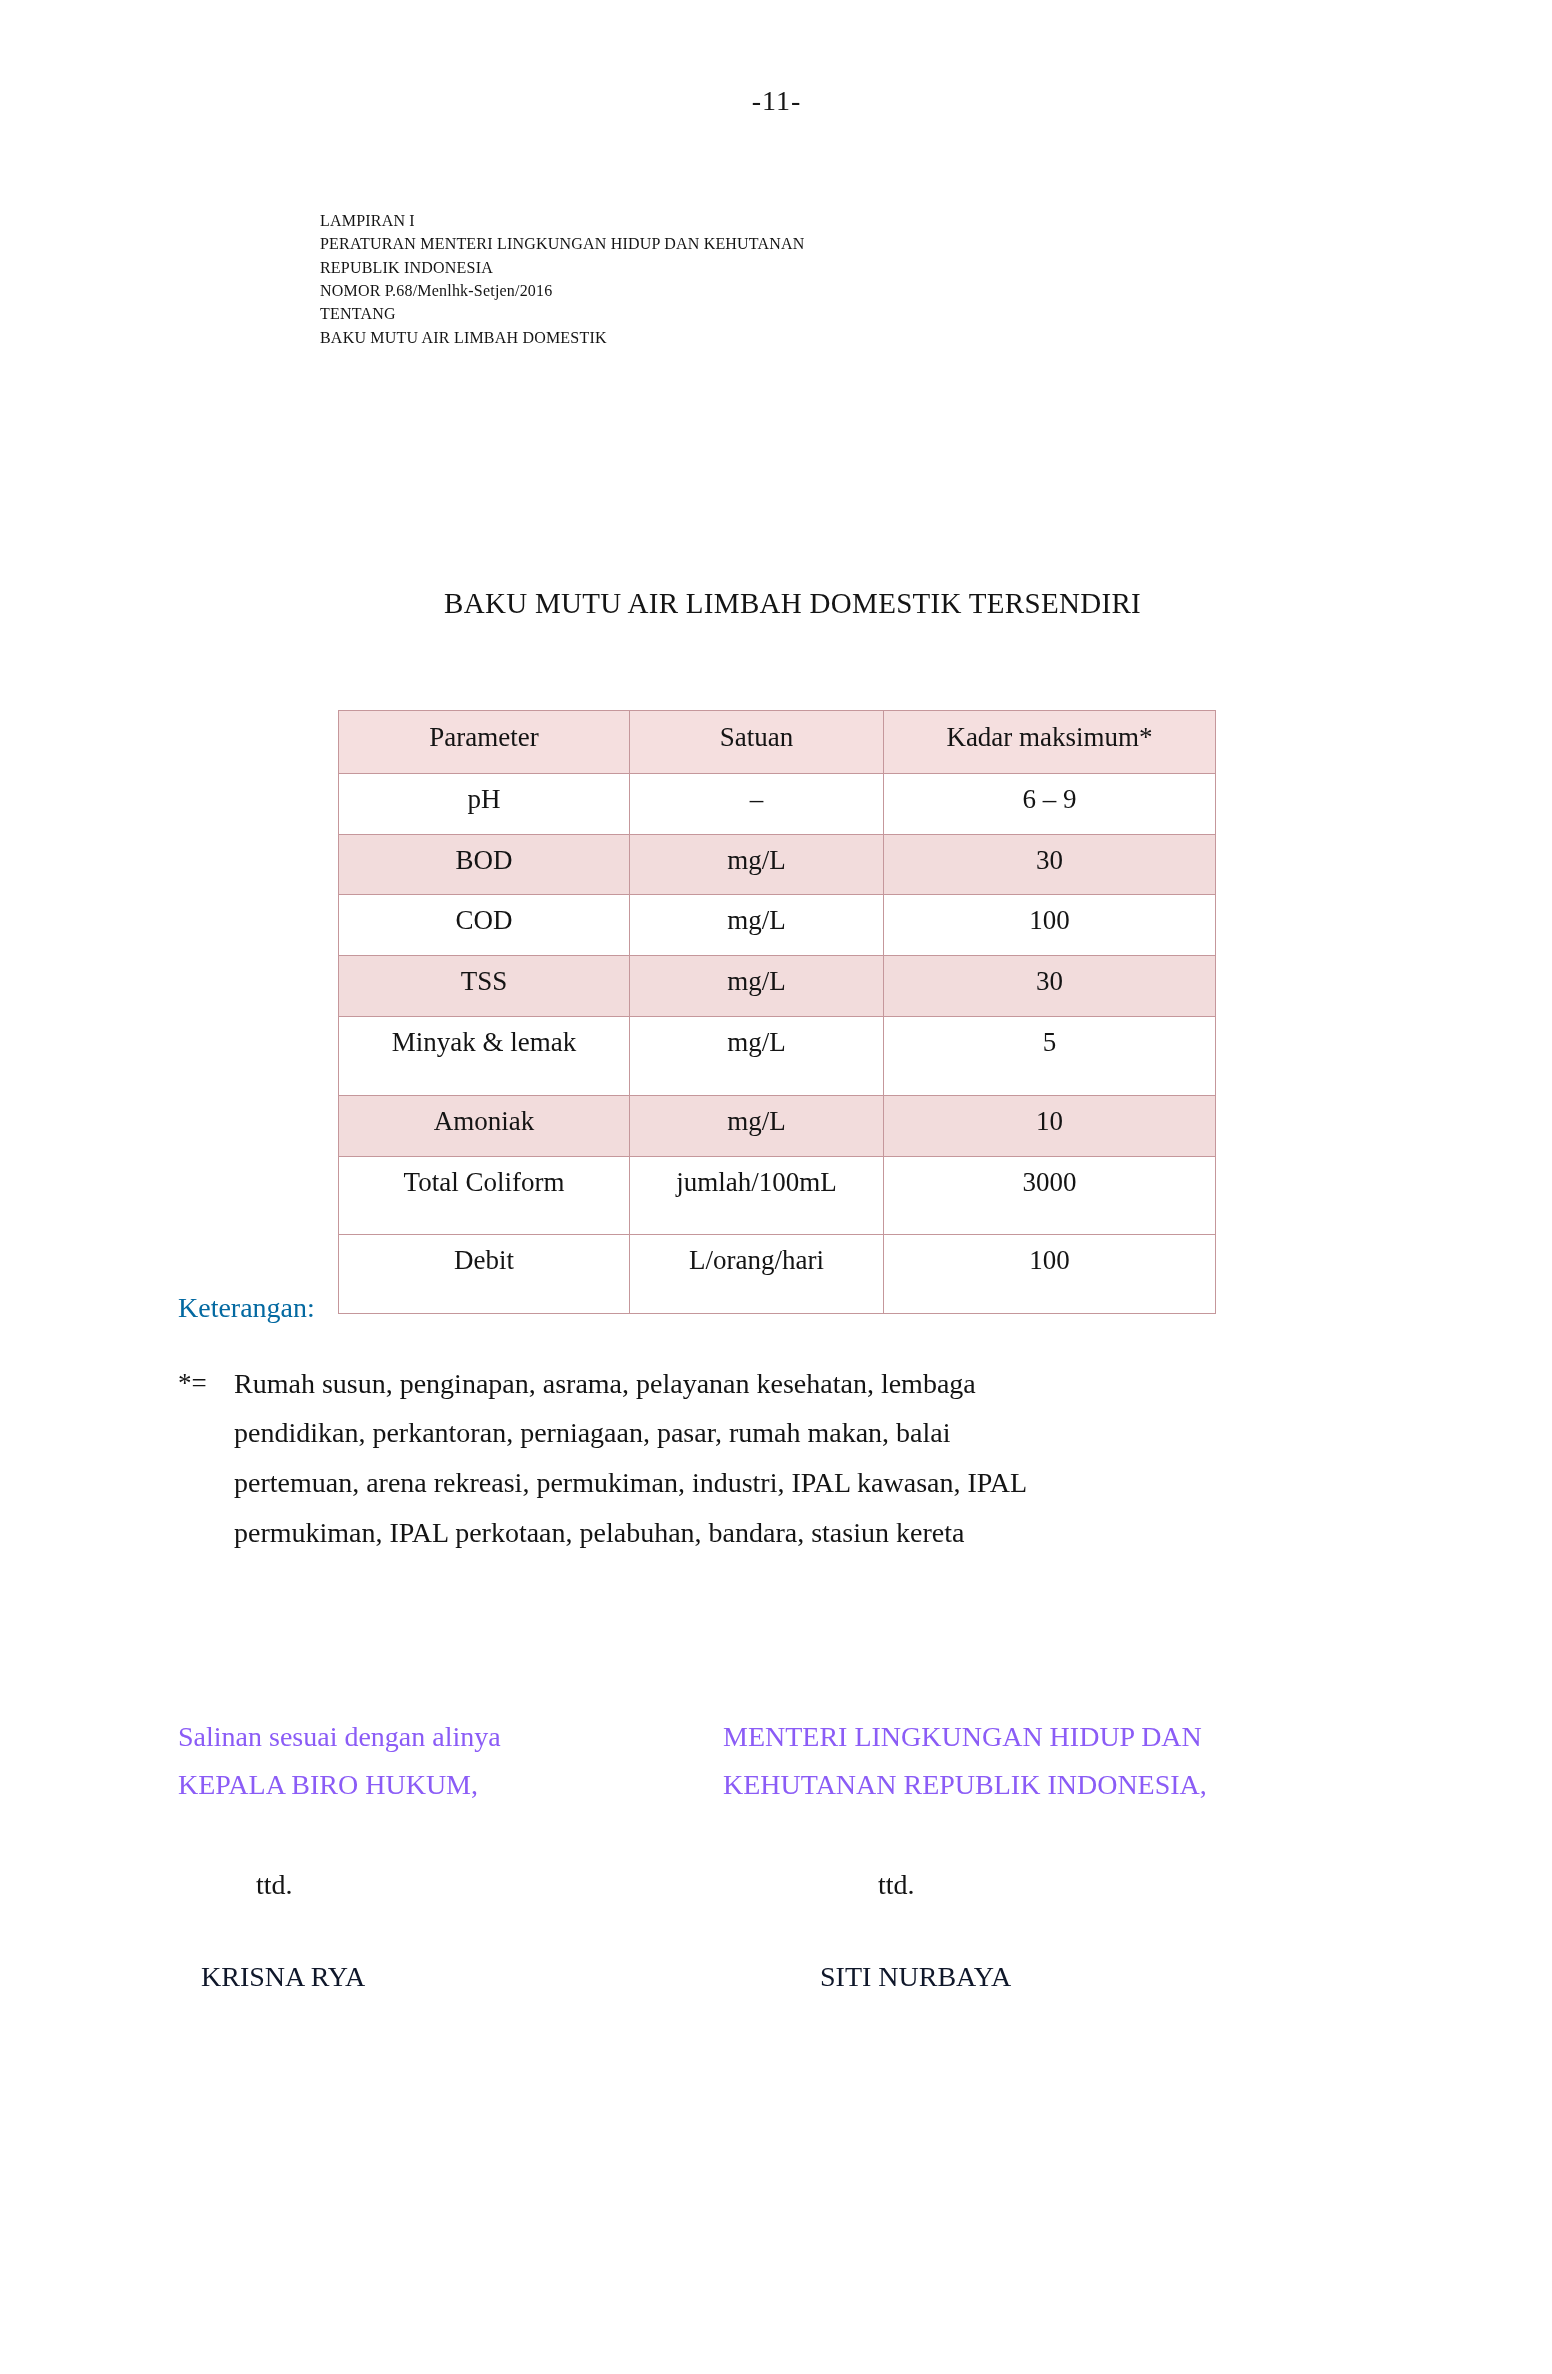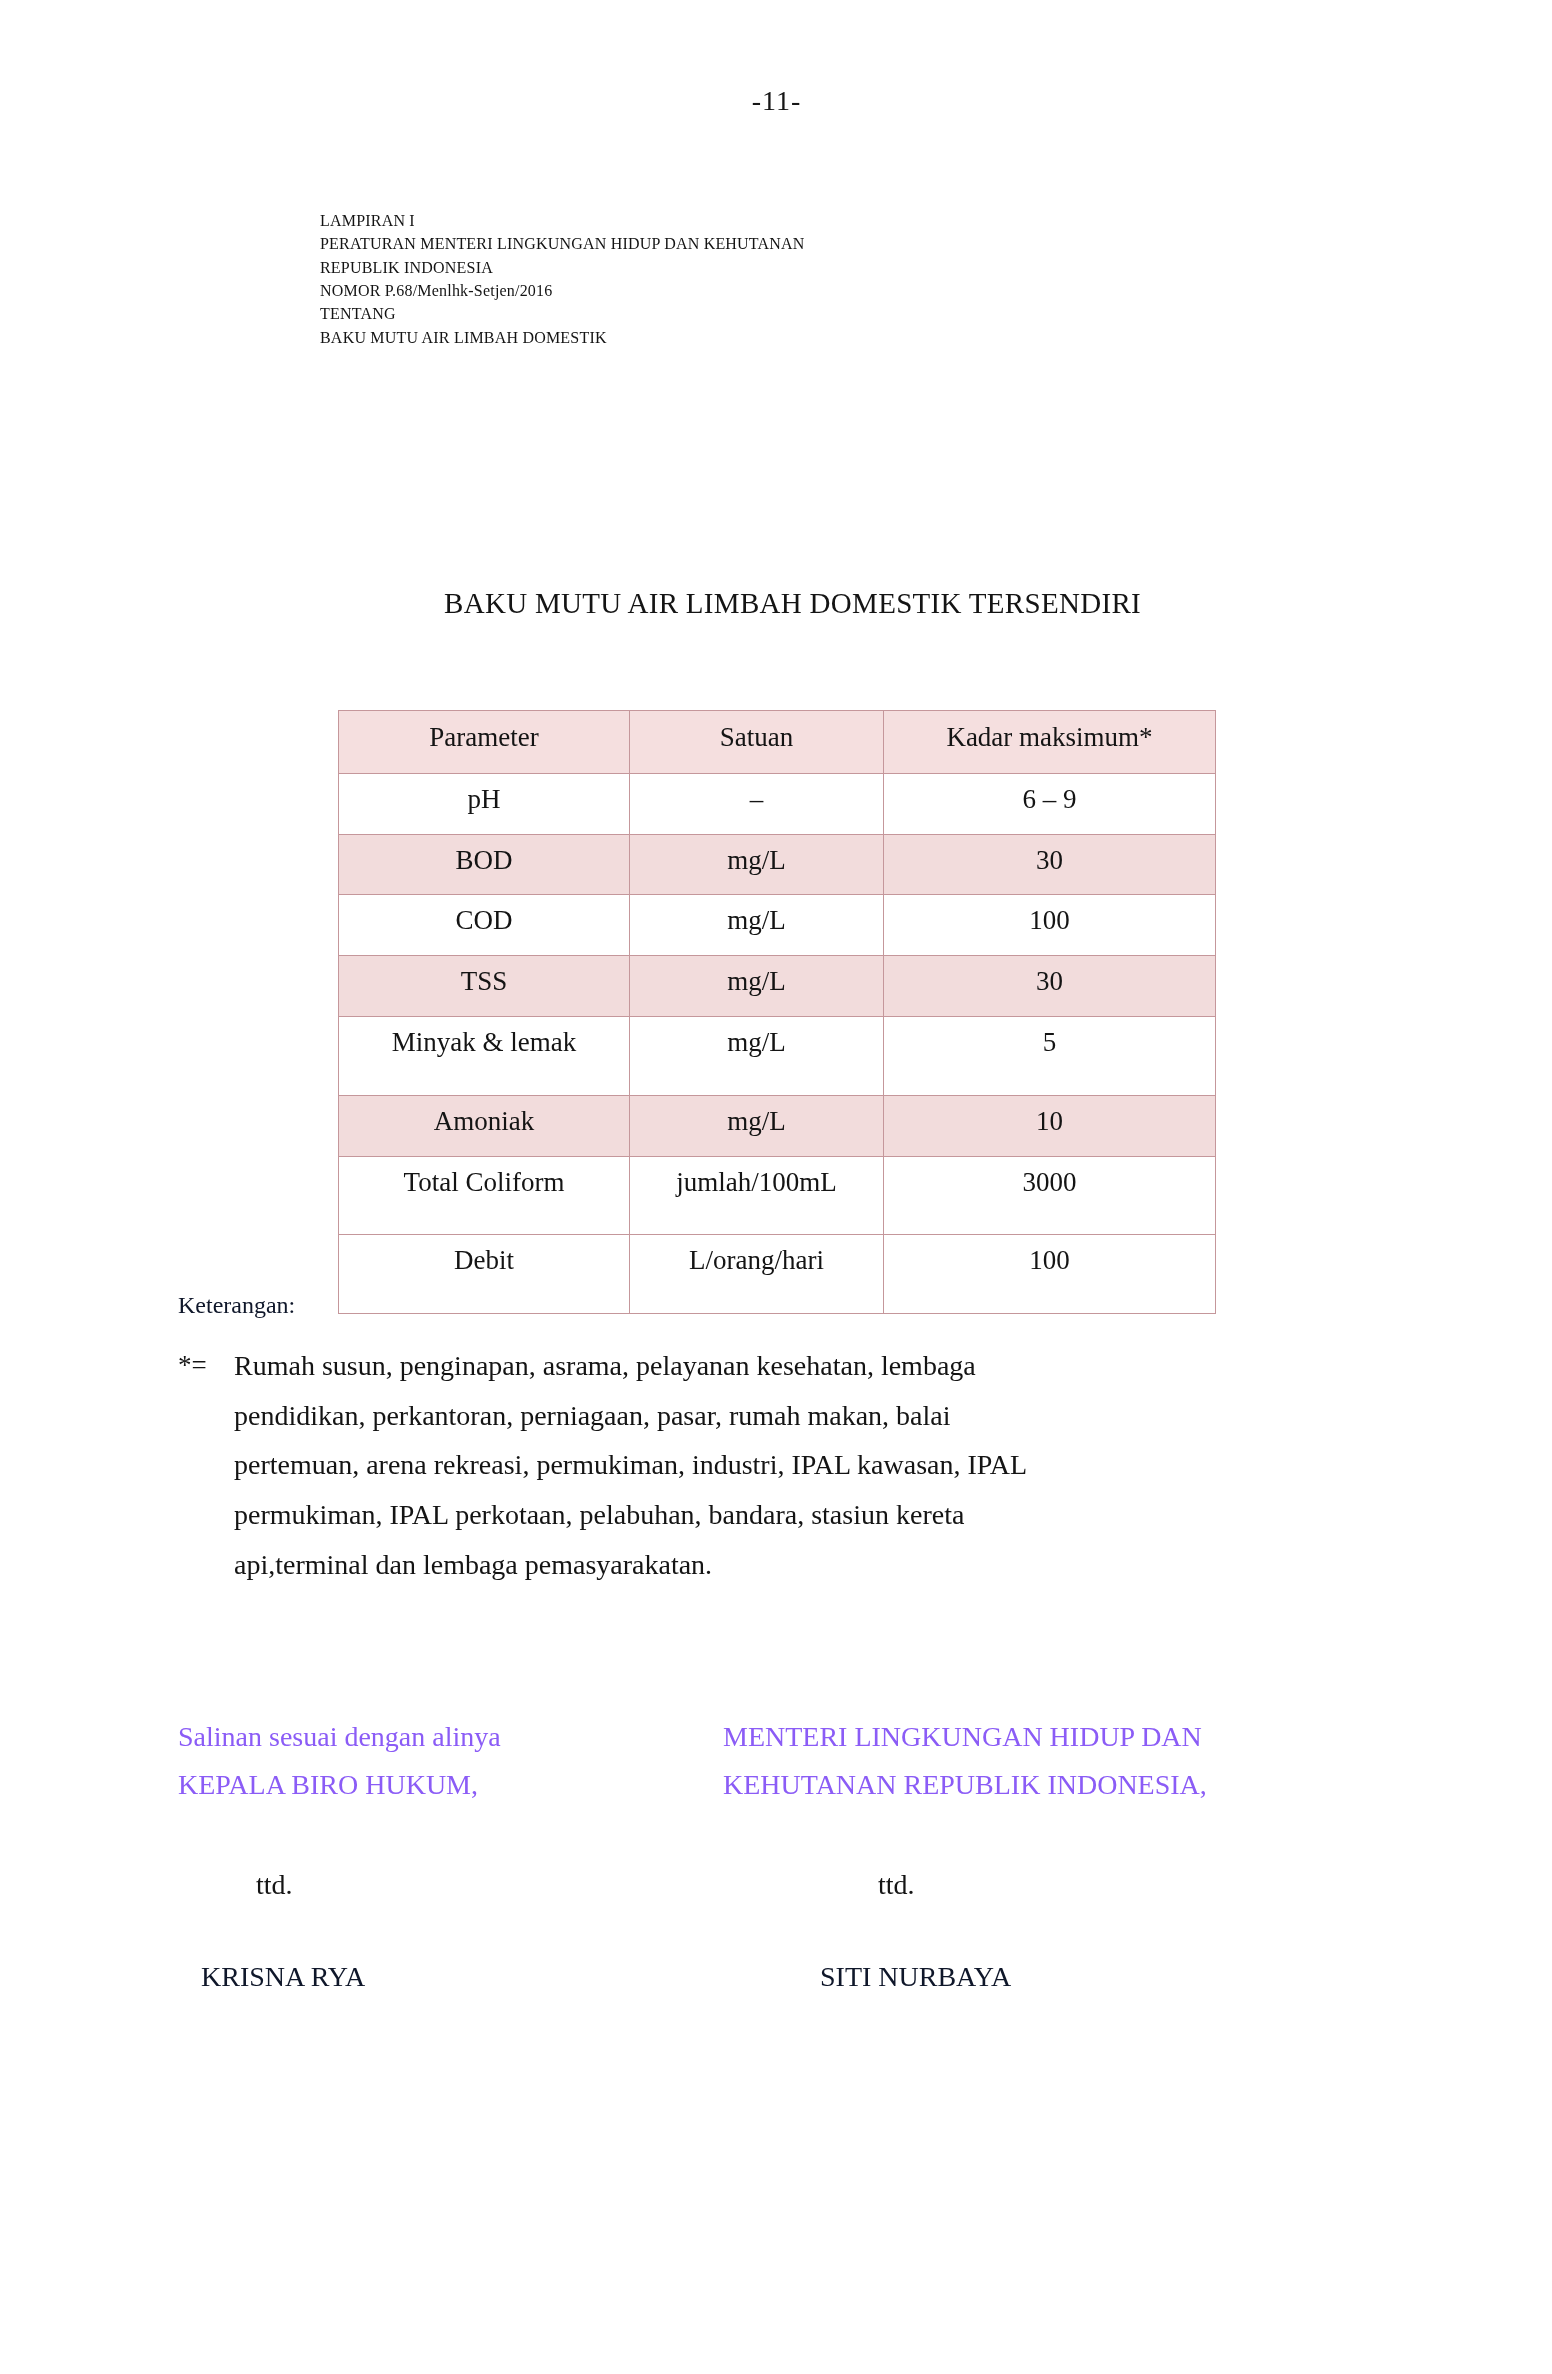--- a/index.html
+++ b/index.html
@@ -108,24 +108,24 @@
   table.std tbody tr.tall td { height: 70px; }
 
   
   .notes {
     position: absolute;
     top: 1291px;
     left: 178px;
     width: 1194px;
   }
   .notes-title {
-    font-size: 24px;
+    font-size: 28px;
     line-height: 1.2;
-    color: #0f172a;
-    margin-bottom: 21px;
+    color: #0369a1;
+    margin-bottom: 34px;
   }
   .notes-body {
     position: relative;
     padding-left: 56px;
     font-size: 28px;
     line-height: 1.78;
     color: #141414;
   }
   .notes-marker {
     position: absolute;
@@ -253,21 +253,20 @@
   </div>
 
   <div class="notes">
     <div class="notes-title">Keterangan:</div>
     <div class="notes-body">
       <span class="notes-marker">*=</span>
       <div class="notes-line">Rumah susun, penginapan, asrama, pelayanan kesehatan, lembaga</div>
       <div class="notes-line">pendidikan, perkantoran, perniagaan, pasar, rumah makan, balai</div>
       <div class="notes-line">pertemuan, arena rekreasi, permukiman, industri, IPAL kawasan, IPAL</div>
       <div class="notes-line">permukiman, IPAL perkotaan, pelabuhan, bandara, stasiun kereta</div>
-      <div class="notes-line">api,terminal dan lembaga pemasyarakatan.</div>
     </div>
   </div>
 
   <div class="sig">
     <div class="sig-cols">
       <div class="sig-col left">
         <div class="sig-line">Salinan sesuai dengan alinya</div>
         <div class="sig-line">KEPALA BIRO HUKUM,</div>
         <div class="sig-ttd">ttd.</div>
         <div class="sig-name">KRISNA RYA</div>

